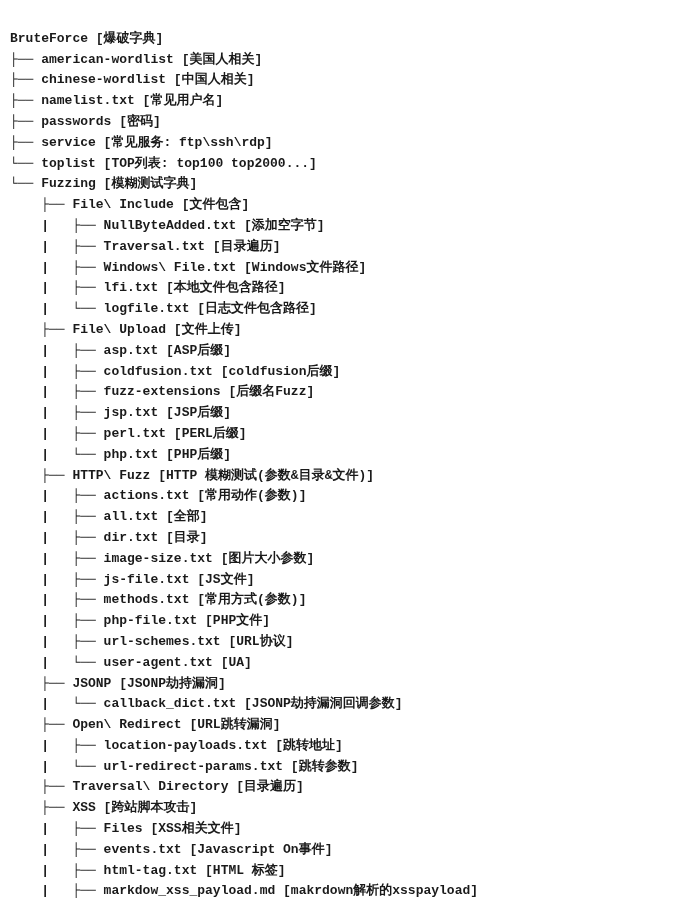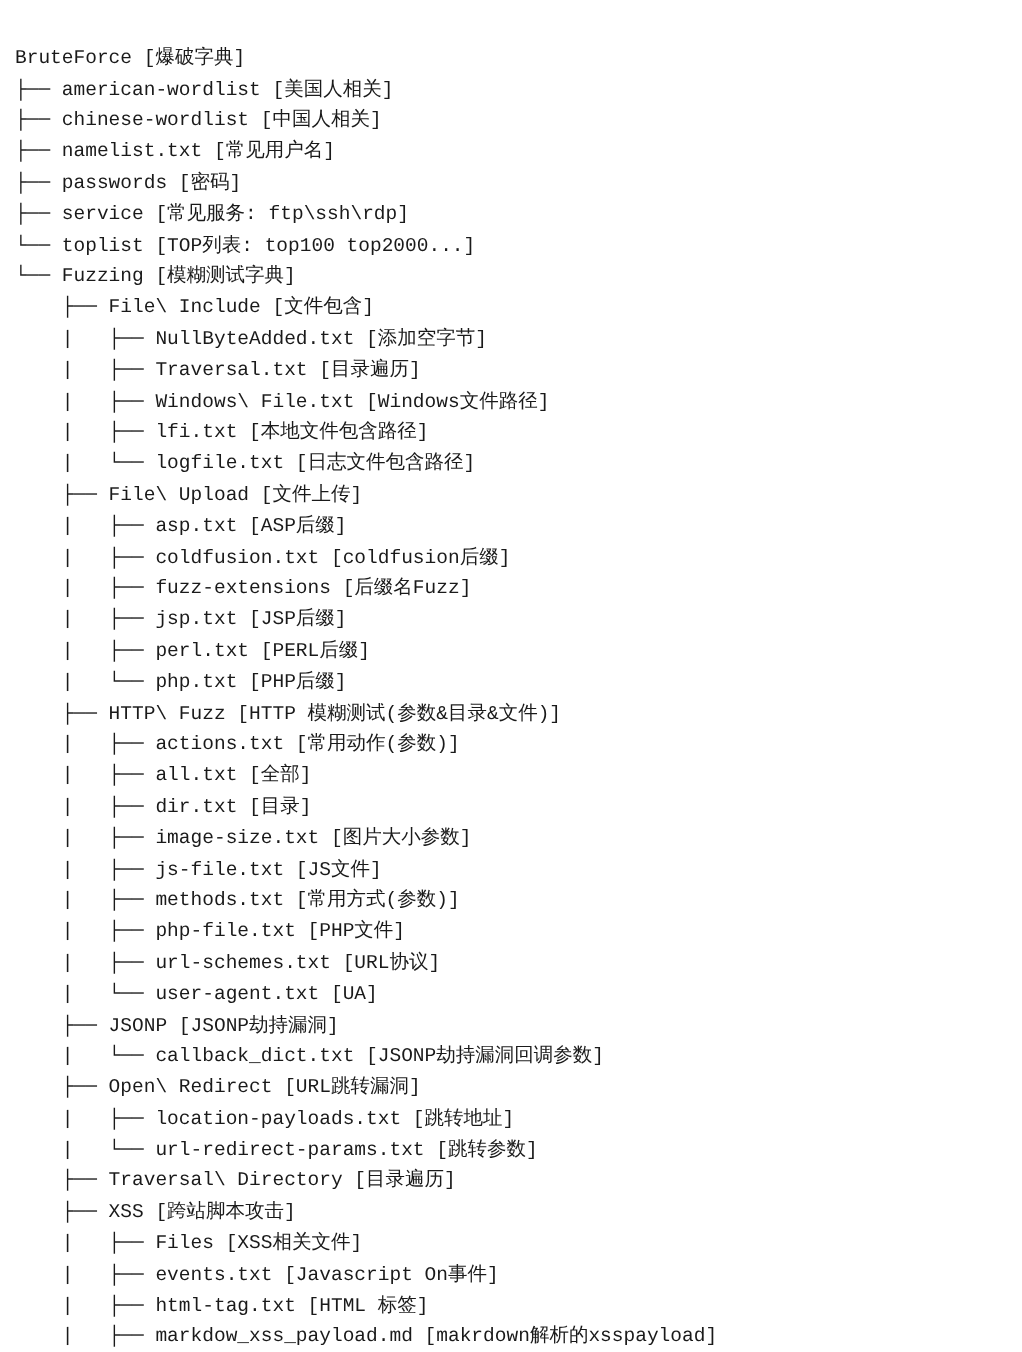--- a/index.html
+++ b/index.html
@@ -16,20 +16,21 @@
       width: 681px;
       min-height: 901px;
     }
     .tree {
       line-height: 1.6;
       white-space: pre;
     }
     .tree-line {
       display: block;
       white-space: pre;
+      font-weight: bold;
     }
   </style>
 </head>
 <body>
 
 <div class="tree">
 <span class="tree-line">BruteForce [爆破字典]</span><span class="tree-line">├── american-wordlist [美国人相关]</span><span class="tree-line">├── chinese-wordlist [中国人相关]</span><span class="tree-line">├── namelist.txt [常见用户名]</span><span class="tree-line">├── passwords [密码]</span><span class="tree-line">├── service [常见服务: ftp\ssh\rdp]</span><span class="tree-line">└── toplist [TOP列表: top100 top2000...]</span><span class="tree-line">└── Fuzzing [模糊测试字典]</span><span class="tree-line">    ├── File\ Include [文件包含]</span><span class="tree-line">    |   ├── NullByteAdded.txt [添加空字节]</span><span class="tree-line">    |   ├── Traversal.txt [目录遍历]</span><span class="tree-line">    |   ├── Windows\ File.txt [Windows文件路径]</span><span class="tree-line">    |   ├── lfi.txt [本地文件包含路径]</span><span class="tree-line">    |   └── logfile.txt [日志文件包含路径]</span><span class="tree-line">    ├── File\ Upload [文件上传]</span><span class="tree-line">    |   ├── asp.txt [ASP后缀]</span><span class="tree-line">    |   ├── coldfusion.txt [coldfusion后缀]</span><span class="tree-line">    |   ├── fuzz-extensions [后缀名Fuzz]</span><span class="tree-line">    |   ├── jsp.txt [JSP后缀]</span><span class="tree-line">    |   ├── perl.txt [PERL后缀]</span><span class="tree-line">    |   └── php.txt [PHP后缀]</span><span class="tree-line">    ├── HTTP\ Fuzz [HTTP 模糊测试(参数&amp;目录&amp;文件)]</span><span class="tree-line">    |   ├── actions.txt [常用动作(参数)]</span><span class="tree-line">    |   ├── all.txt [全部]</span><span class="tree-line">    |   ├── dir.txt [目录]</span><span class="tree-line">    |   ├── image-size.txt [图片大小参数]</span><span class="tree-line">    |   ├── js-file.txt [JS文件]</span><span class="tree-line">    |   ├── methods.txt [常用方式(参数)]</span><span class="tree-line">    |   ├── php-file.txt [PHP文件]</span><span class="tree-line">    |   ├── url-schemes.txt [URL协议]</span><span class="tree-line">    |   └── user-agent.txt [UA]</span><span class="tree-line">    ├── JSONP [JSONP劫持漏洞]</span><span class="tree-line">    |   └── callback_dict.txt [JSONP劫持漏洞回调参数]</span><span class="tree-line">    ├── Open\ Redirect [URL跳转漏洞]</span><span class="tree-line">    |   ├── location-payloads.txt [跳转地址]</span><span class="tree-line">    |   └── url-redirect-params.txt [跳转参数]</span><span class="tree-line">    ├── Traversal\ Directory [目录遍历]</span><span class="tree-line">    ├── XSS [跨站脚本攻击]</span><span class="tree-line">    |   ├── Files [XSS相关文件]</span><span class="tree-line">    |   ├── events.txt [Javascript On事件]</span><span class="tree-line">    |   ├── html-tag.txt [HTML 标签]</span><span class="tree-line">    |   ├── markdow_xss_payload.md [makrdown解析的xsspayload]</span>
 </div>
 
 </body></html>

